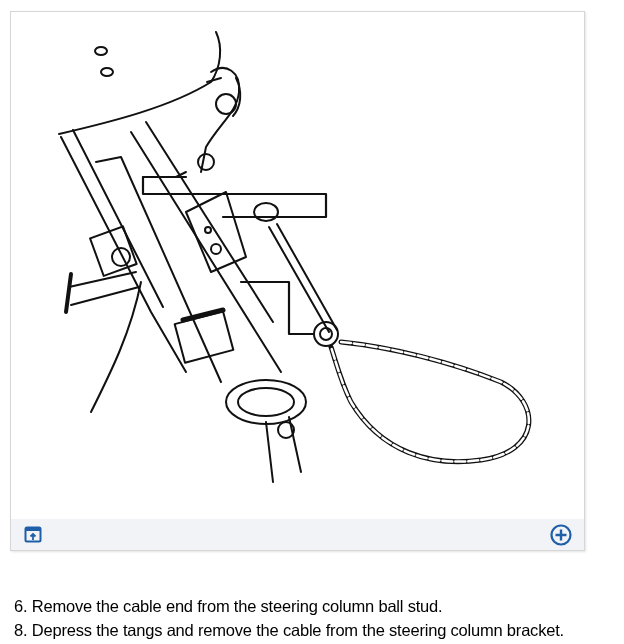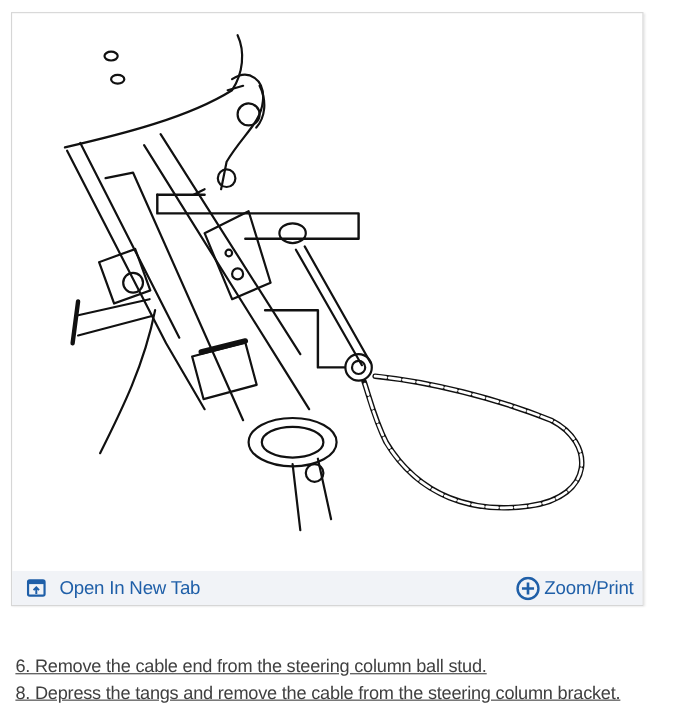--- a/index.html
+++ b/index.html
@@ -14,21 +14,21 @@
   .toolbar {
     position: absolute; left: 0; bottom: 0; width: 573px; height: 31px;
     background: #f1f3f7; box-sizing: border-box;
   }
   .tb-btn { position: absolute; top: 0; height: 31px; display: flex; align-items: center;
             color: #1f5fa8; font-size: 17px; cursor: pointer; letter-spacing: -0.2px; }
   .tb-left { left: 13px; }
   .tb-right { right: 8px; }
   .tb-btn svg { display: block; }
   .steps { position: absolute; left: 14px; top: 594px; margin: 0; padding: 0; list-style: none;
-           font-size: 16.5px; color: #404040; letter-spacing: -0.2px; text-decoration: underline; }
+           font-size: 16.5px; color: #000000; letter-spacing: -0.2px; }
   .steps li { height: 24px; line-height: 24px; white-space: nowrap; }
 </style>
 </head>
 <body>
 
 <div class="figure">
   <svg class="illustration" viewBox="0 0 573 508" xmlns="http://www.w3.org/2000/svg" fill="none" stroke="#111" stroke-width="2" stroke-linecap="round" stroke-linejoin="round">
 
     <path d="M48 122 C100 110 160 95 200 70 C210 55 212 35 205 20"></path>
     <ellipse cx="90" cy="39" rx="6" ry="4"></ellipse>
@@ -83,30 +83,28 @@
 
   <div class="toolbar">
     <div class="tb-btn tb-left">
       <span style="margin-right:12px;">
         <svg width="18" height="17" viewBox="0 0 18 17">
           <rect x="1.5" y="1.5" width="15" height="14" rx="1.5" fill="none" stroke="#1f5fa8" stroke-width="2"></rect>
           <rect x="1.5" y="1.5" width="15" height="3.5" fill="#1f5fa8"></rect>
           <path d="M9 14 L9 8 M6.5 10.5 L9 8 L11.5 10.5" stroke="#1f5fa8" stroke-width="1.8" fill="none"></path>
         </svg>
       </span>
-      <span>Open In New Tab</span>
     </div>
     <div class="tb-btn tb-right">
       <span style="margin-right:4px;">
         <svg width="22" height="22" viewBox="0 0 22 22">
           <circle cx="11" cy="11" r="9.5" fill="none" stroke="#1f5fa8" stroke-width="2.2"></circle>
           <path d="M11 5.5 L11 16.5 M5.5 11 L16.5 11" stroke="#1f5fa8" stroke-width="2.4"></path>
         </svg>
       </span>
-      <span>Zoom/Print</span>
     </div>
   </div>
 </div>
 
 <ol class="steps">
   <li>6. Remove the cable end from the steering column ball stud.</li>
   <li>8. Depress the tangs and remove the cable from the steering column bracket.</li>
 </ol>
 
 </body></html>

